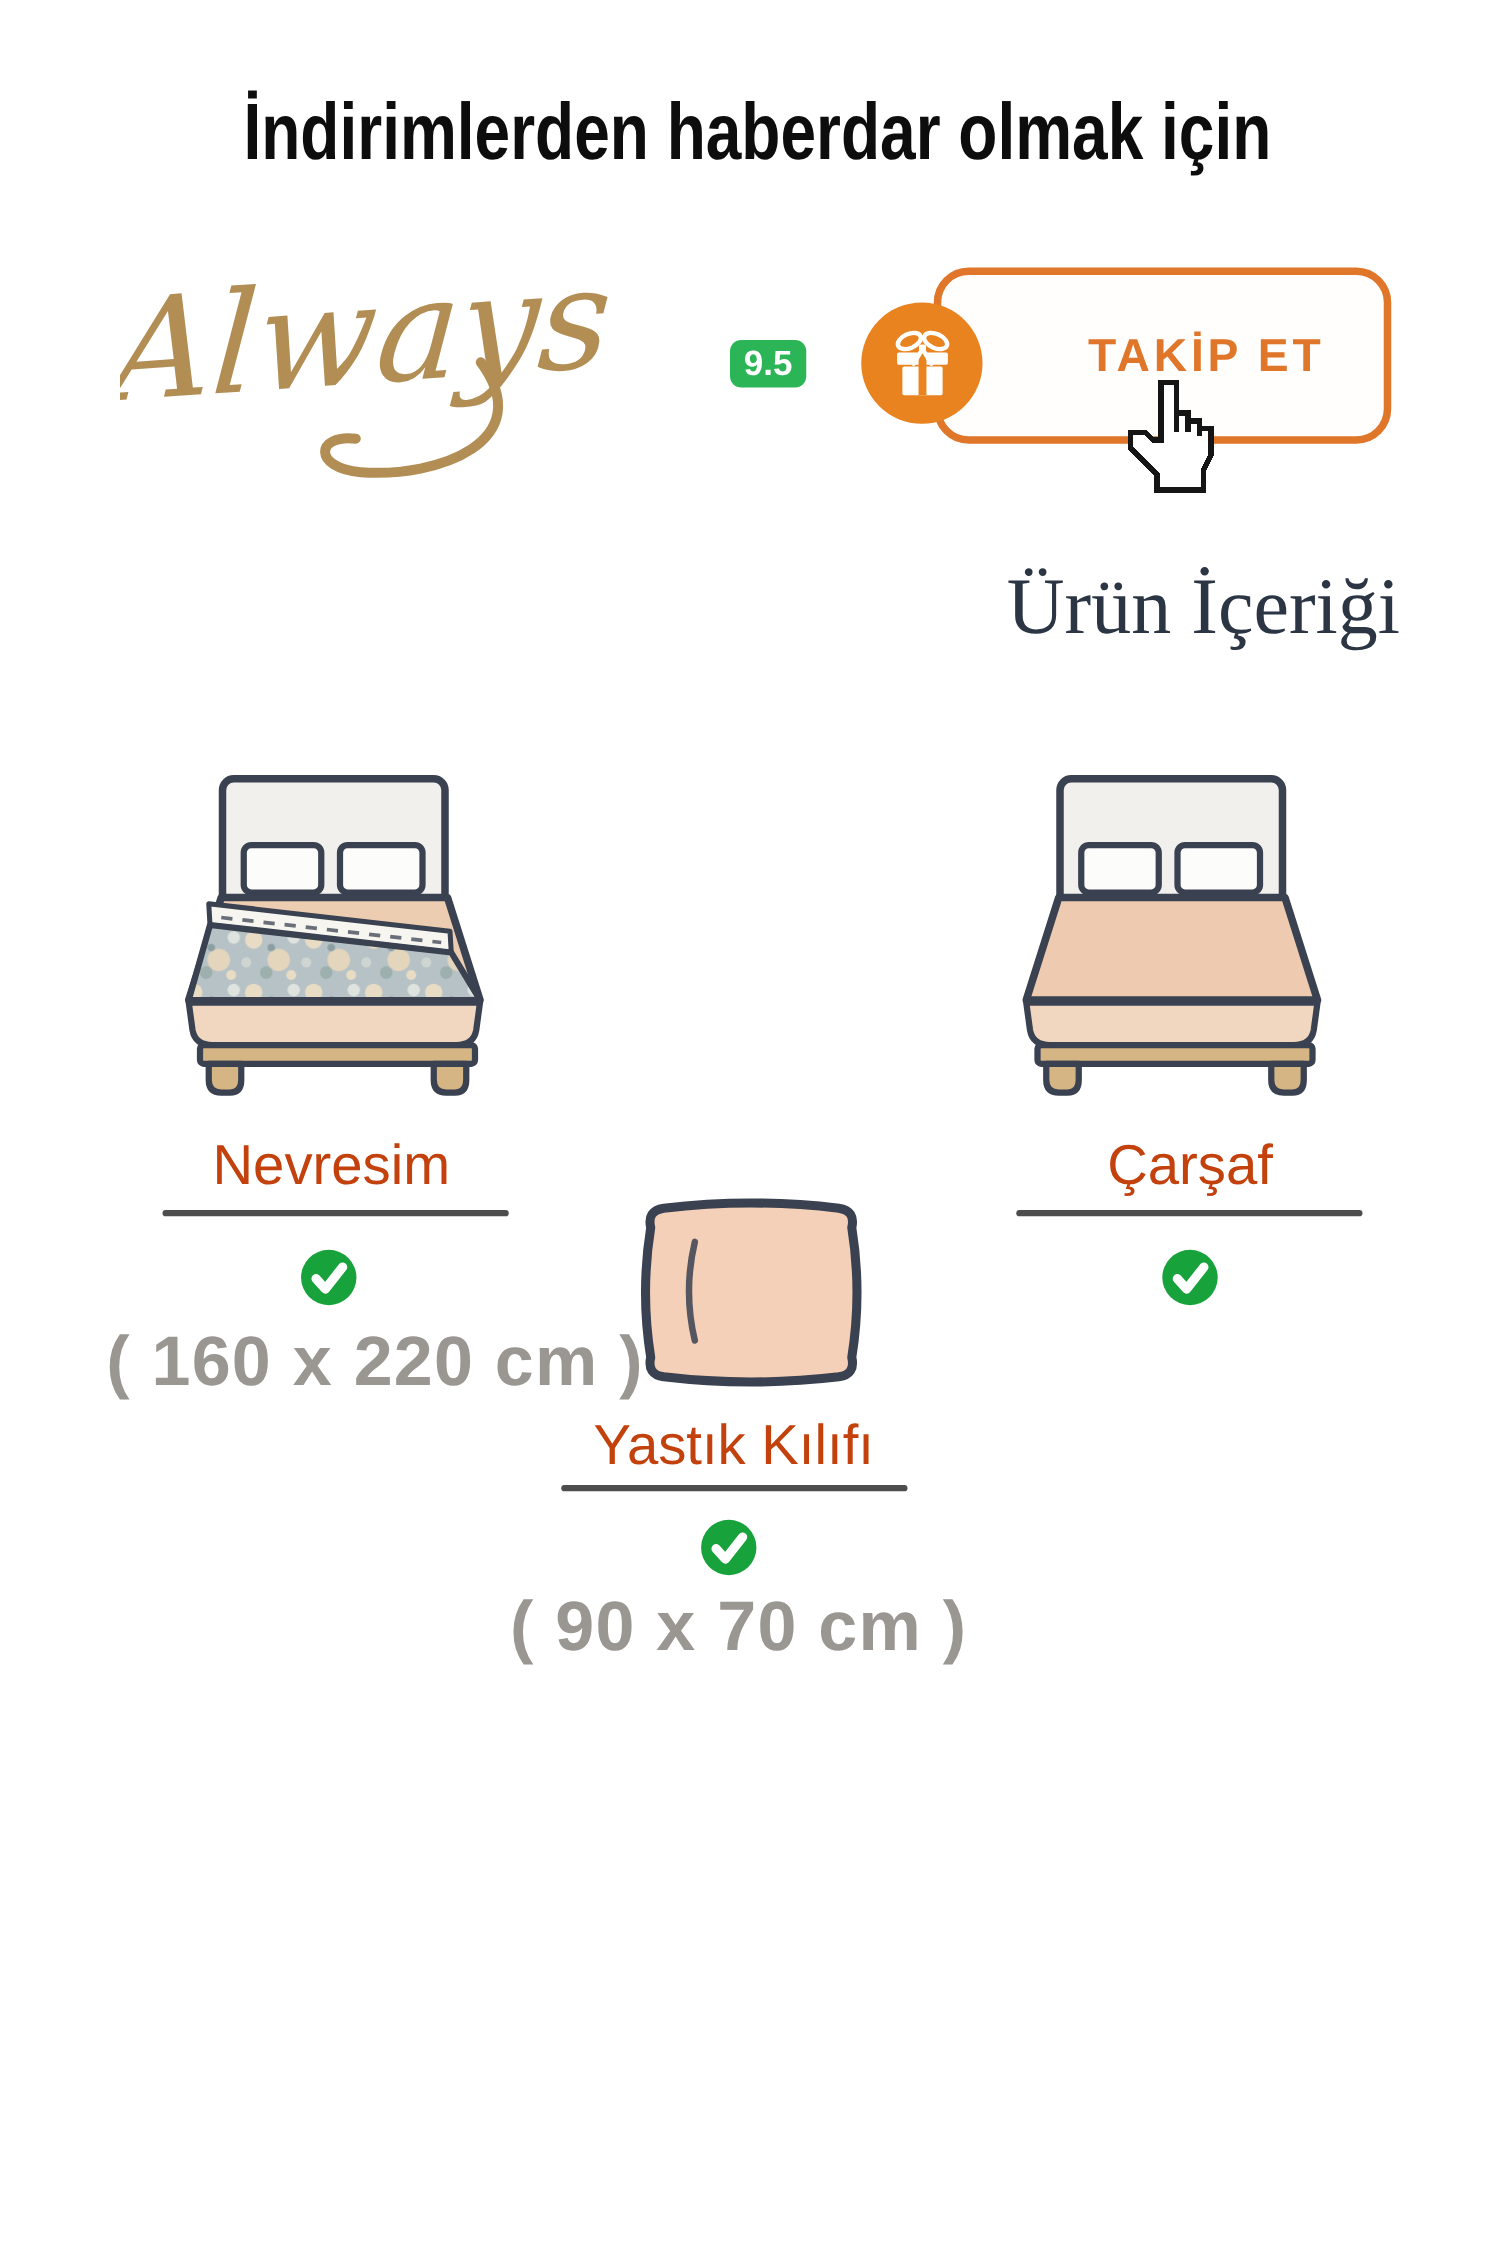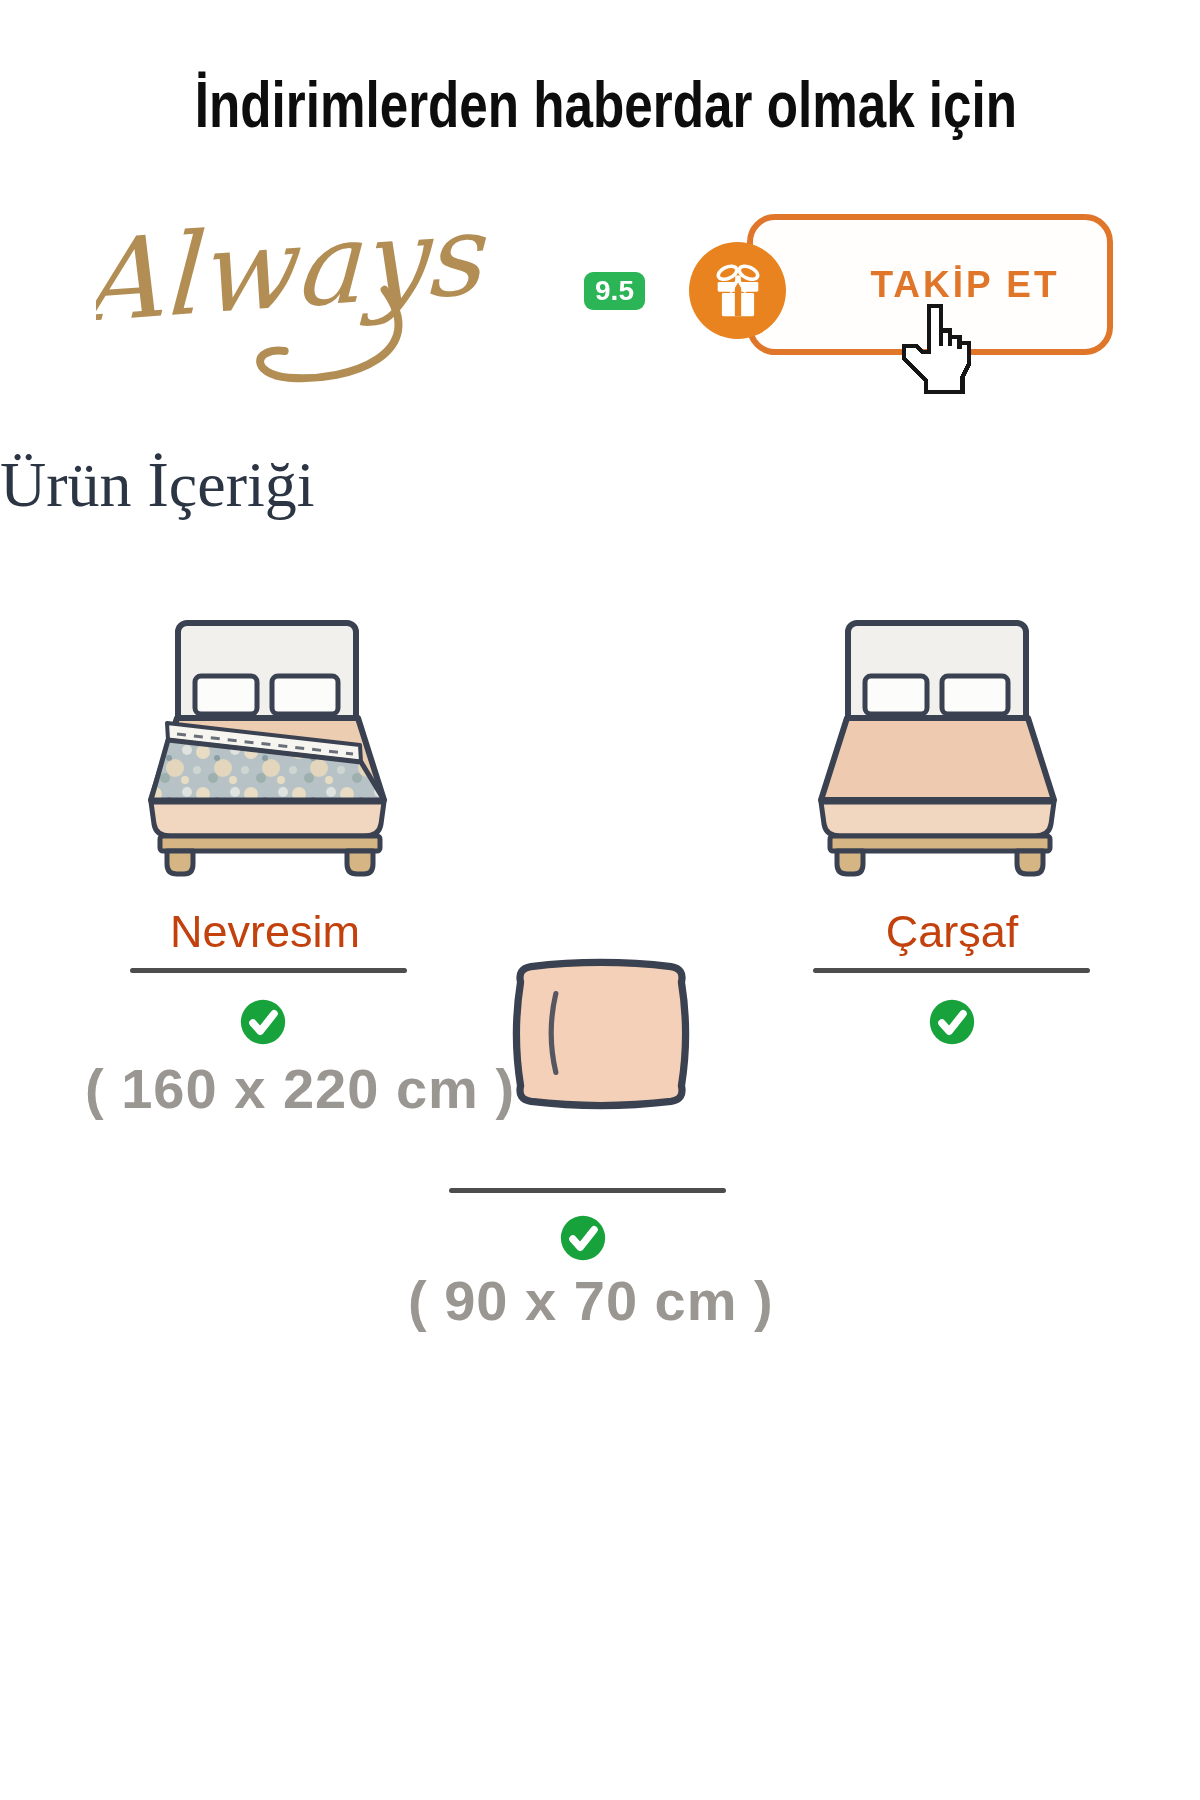--- a/index.html
+++ b/index.html
@@ -49,21 +49,21 @@
   }
   .gift-circle {
     left:689px; top:242px; width:97px; height:97px;
     border-radius:50%; background:#e8831f;
     display:flex; align-items:center; justify-content:center;
     z-index:2;
   }
   .cursor-svg { left:898px; top:300px; width:80px; height:98px; z-index:3; }
 
   
-  .section-title-wrap { top:448px; left:0; width:1120px; text-align:left; }
+  .section-title-wrap { top:448px; left:0; width:1120px; text-align:right; }
   .section-title {
     font-family:"Liberation Serif", serif;
     font-size:64px; font-weight:500; color:#2c3544;
   }
 
   
   .bed-left-svg  { left:145px; top:616px; width:245px; height:265px; }
   .bed-right-svg { left:815px; top:616px; width:245px; height:265px; }
   .pillow-svg    { left:505px; top:956px; width:192px; height:156px; }
 
@@ -194,20 +194,21 @@
   </svg>
   <div class="abs item-size size-left">( 160 x 220 cm )</div>
 
   <div class="abs item-label lbl-right">Çarşaf</div>
   <div class="abs item-rule rule-right"></div>
   <svg class="abs check-badge chk-right" viewBox="-26 -26 52 52">
     <circle r="24" fill="#17a23c"></circle>
     <path d="M-11,1 L-3,10 L12,-9" fill="none" stroke="#ffffff" stroke-width="8" stroke-linecap="round" stroke-linejoin="round"></path>
   </svg>
 
+  <div class="abs item-label lbl-mid">Yastık Kılıfı</div>
   <div class="abs item-rule rule-mid"></div>
   <svg class="abs check-badge chk-mid" viewBox="-26 -26 52 52">
     <circle r="24" fill="#17a23c"></circle>
     <path d="M-11,1 L-3,10 L12,-9" fill="none" stroke="#ffffff" stroke-width="8" stroke-linecap="round" stroke-linejoin="round"></path>
   </svg>
   <div class="abs item-size size-mid">( 90 x 70 cm )</div>
 
 </div>
 
 </body></html>

